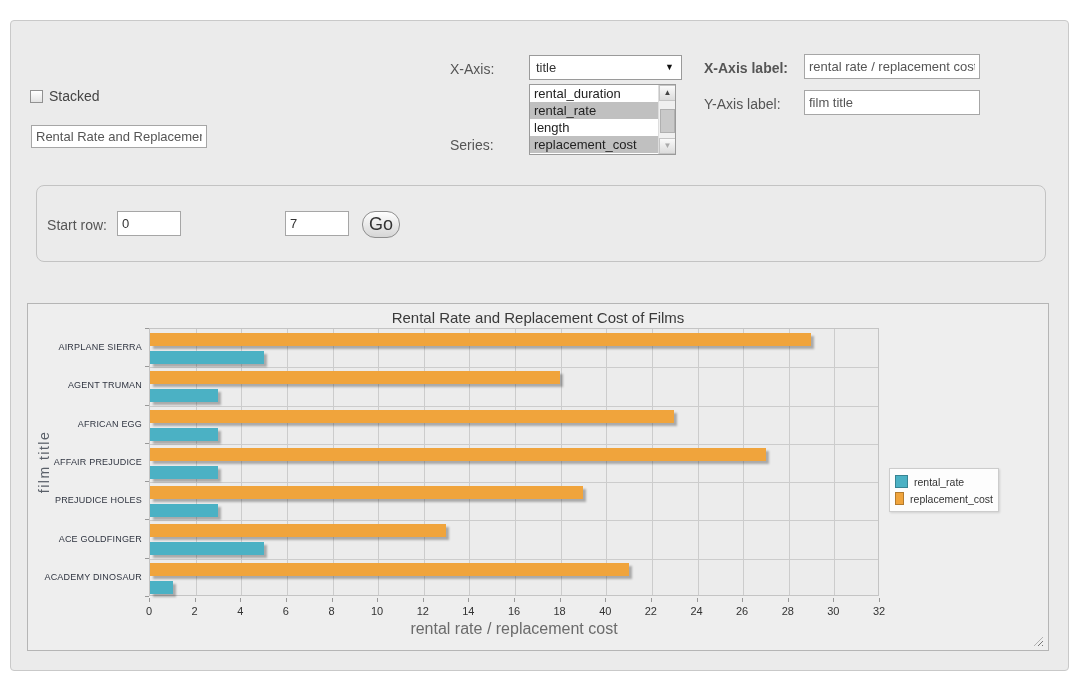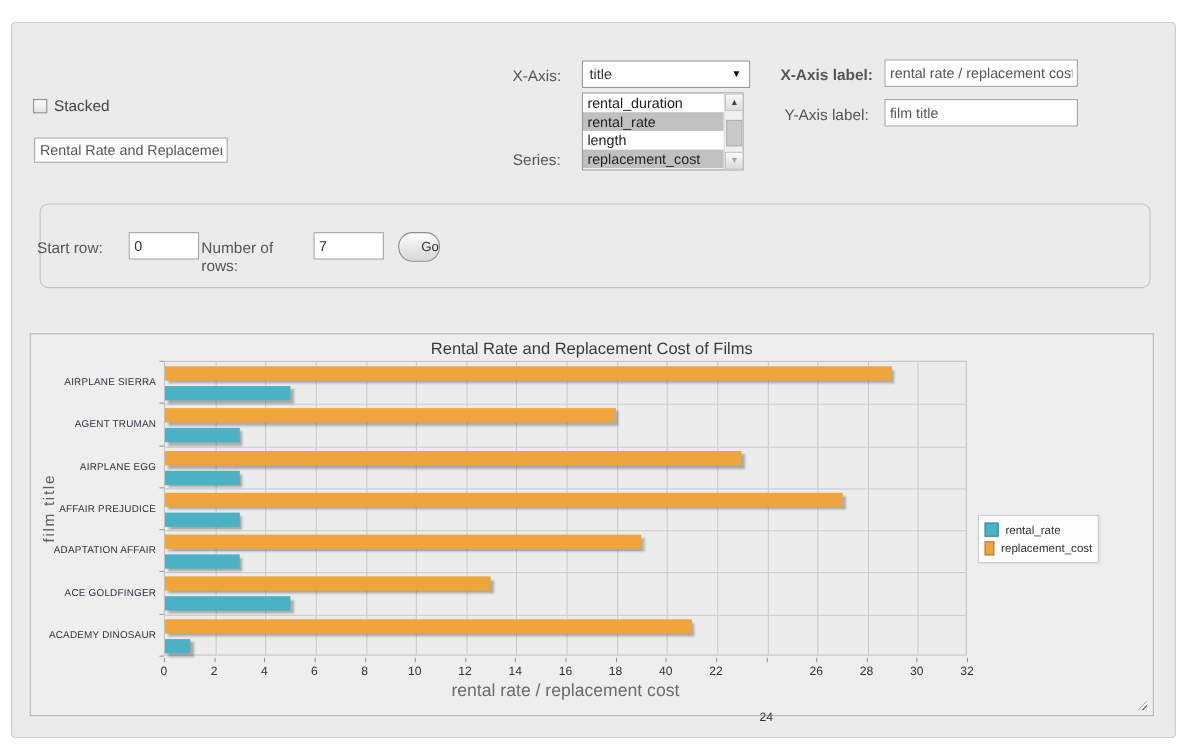--- a/index.html
+++ b/index.html
@@ -7,21 +7,21 @@
   #app { position:relative; width:1081px; height:681px; background:#fff; overflow:hidden; }
 
   
   .fieldset { position:absolute; left:10px; top:20px; width:1059px; height:651px;
               background:#ebebeb; border:1px solid #c9c9c9; border-radius:4px; }
   .legend-box { position:absolute; left:28px; top:7px; height:26px; padding:4px 13px;
                 background:#fff; border:1px solid #ccc; box-shadow:2px 2px 3px rgba(0,0,0,.25);
                 font-size:14px; font-weight:bold; color:#444; z-index:3; }
 
   
-  .form-label { position:absolute; font-size:14px; color:#555; text-align:center; }
+  .form-label { position:absolute; font-size:14px; color:#555; text-align:left; }
   .radio-row { position:absolute; left:31px; top:56px; display:flex; align-items:center; gap:14px; }
   .radio-item { display:flex; align-items:center; gap:5px; font-size:14px; color:#444; cursor:default; }
   .radio-circle { width:13px; height:13px; border-radius:50%; border:1px solid #8a8a8a;
                   background:linear-gradient(#fff,#e8e8e8); position:relative; }
   .radio-circle.checked::after { content:""; position:absolute; left:3px; top:3px; width:5px; height:5px;
                   border-radius:50%; background:#444; }
   .checkbox-row { position:absolute; left:30px; top:88px; display:flex; align-items:center; gap:6px;
                   font-size:14px; color:#444; }
   .checkbox { width:13px; height:13px; border:1px solid #919191; background:linear-gradient(#fff,#e3e3e3); }
   input.text { position:absolute; border:1px solid #a6a6a6; background:#fff; font-family:"Liberation Sans",sans-serif;
@@ -39,21 +39,21 @@
   .vs-btn { position:absolute; left:0; width:17px; height:16px; background:linear-gradient(#fafafa,#dcdcdc);
             border:1px solid #c5c5c5; font-size:8px; text-align:center; line-height:14px; color:#444; }
   .vs-btn.down { bottom:0; color:#aaa; }
   .vs-thumb { position:absolute; left:1px; top:24px; width:15px; height:24px; background:#c9c9c9; border:1px solid #b0b0b0; }
 
   
   .subpanel { position:absolute; left:36px; top:185px; width:1010px; height:77px;
               border:1px solid #c3c3c3; border-radius:8px; }
   .go-btn { position:absolute; left:362px; top:211px; width:38px; height:27px; border-radius:13px;
             border:1px solid #8e8e8e; background:linear-gradient(#fefefe,#d6d6d6);
-            font-size:12px; color:#333; text-align:right; line-height:25px; }
+            font-size:18px; color:#333; text-align:center; line-height:25px; }
 
   
   .chart-box { position:absolute; left:27px; top:303px; width:1022px; height:348px;
                background:#eeeeee; border:1px solid #b5b5b5; }
   .chart-title { position:absolute; left:0; top:5px; width:100%; text-align:center;
                  font-size:15px; color:#3a3a3a; }
   .plot { position:absolute; left:121px; top:24px; width:730px; height:268px;
           background:#ececec; border:1px solid #c4c4c4; }
   .gridline-v { position:absolute; top:0; bottom:0; width:1px; background:#cccccc; }
   .gridline-h { position:absolute; left:0; right:0; height:1px; background:#cccccc; }
@@ -111,23 +111,22 @@
     </div>
   </div>
 
   <div class="form-label" style="left:704px; top:60px; width:95px;font-weight:bold;">X-Axis label:</div>
   <input class="text" style="left: 804px; top: 54px; width: 176px; height: 25px;" value="rental rate / replacement cost">
 
   <div class="form-label" style="left:704px; top:96px; width:95px;">Y-Axis label:</div>
   <input class="text" style="left: 804px; top: 90px; width: 176px; height: 25px;" value="film title">
 
   <div class="subpanel"></div>
-  <div class="form-label" style="left:20px; top:217px; width:87px; text-align:center;">Start row:</div>
+  <div class="form-label" style="left:20px; top:217px; width:87px; text-align:right;">Start row:</div>
   <input class="text" style="left: 117px; top: 211px; width: 64px; height: 25px; color: rgb(51, 51, 51);" value="0">
-  <div class="form-label" style="left:183px; top:217px; width:95px; text-align:left;">Number of rows:</div>
   <input class="text" style="left: 285px; top: 211px; width: 64px; height: 25px; color: rgb(51, 51, 51);" value="7">
   <div class="go-btn">Go</div>
 
   <div class="chart-box">
     <div class="chart-title">Rental Rate and Replacement Cost of Films</div>
     <div class="plot">
         <div class="gridline-v" style="left: 45.625px;"></div>
         <div class="gridline-v" style="left: 91.25px;"></div>
         <div class="gridline-v" style="left: 136.875px;"></div>
         <div class="gridline-v" style="left: 182.5px;"></div>
@@ -173,25 +172,25 @@
         <div class="lrow">
           <span class="swatch" style="background: rgb(240, 164, 60);"></span>
           <span class="ltext">replacement_cost</span>
         </div>
       </div>
     <div class="resize-handle"></div>
   <div class="ytick-label" style="left: 8px; width: 106px; top: 38.1429px;">AIRPLANE SIERRA</div>
       <div class="ytick-mark" style="left: 117px; top: 24px;"></div>
       <div class="ytick-label" style="left: 8px; width: 106px; top: 76.4286px;">AGENT TRUMAN</div>
       <div class="ytick-mark" style="left: 117px; top: 62.2857px;"></div>
-      <div class="ytick-label" style="left: 8px; width: 106px; top: 114.714px;">AIRPLANE EGG</div>
+      <div class="ytick-label" style="left: 8px; width: 106px; top: 114.714px;">AFRICAN EGG</div>
       <div class="ytick-mark" style="left: 117px; top: 100.571px;"></div>
       <div class="ytick-label" style="left: 8px; width: 106px; top: 153px;">AFFAIR PREJUDICE</div>
       <div class="ytick-mark" style="left: 117px; top: 138.857px;"></div>
-      <div class="ytick-label" style="left: 8px; width: 106px; top: 191.286px;">ADAPTATION AFFAIR</div>
+      <div class="ytick-label" style="left: 8px; width: 106px; top: 191.286px;">PREJUDICE HOLES</div>
       <div class="ytick-mark" style="left: 117px; top: 177.143px;"></div>
       <div class="ytick-label" style="left: 8px; width: 106px; top: 229.571px;">ACE GOLDFINGER</div>
       <div class="ytick-mark" style="left: 117px; top: 215.429px;"></div>
       <div class="ytick-label" style="left: 8px; width: 106px; top: 267.857px;">ACADEMY DINOSAUR</div>
       <div class="ytick-mark" style="left: 117px; top: 253.714px;"></div>
       <div class="ytick-mark" style="left: 117px; top: 292px;"></div>
       <div class="xtick-mark" style="left: 121px; top: 294px;"></div>
       <div class="xtick-label" style="left: 106px; top: 301px;">0</div>
       <div class="xtick-mark" style="left: 166.625px; top: 294px;"></div>
       <div class="xtick-label" style="left: 151.625px; top: 301px;">2</div>
@@ -209,21 +208,21 @@
       <div class="xtick-label" style="left: 425.375px; top: 301px;">14</div>
       <div class="xtick-mark" style="left: 486px; top: 294px;"></div>
       <div class="xtick-label" style="left: 471px; top: 301px;">16</div>
       <div class="xtick-mark" style="left: 531.625px; top: 294px;"></div>
       <div class="xtick-label" style="left: 516.625px; top: 301px;">18</div>
       <div class="xtick-mark" style="left: 577.25px; top: 294px;"></div>
       <div class="xtick-label" style="left: 562.25px; top: 301px;">40</div>
       <div class="xtick-mark" style="left: 622.875px; top: 294px;"></div>
       <div class="xtick-label" style="left: 607.875px; top: 301px; text-align: center;">22</div>
       <div class="xtick-mark" style="left: 668.5px; top: 294px;"></div>
-      <div class="xtick-label" style="left: 653.5px; top: 301px; margin-top: 41px;">24</div>
+      <div class="xtick-label" style="left: 653.5px; top: 301px;">24</div>
       <div class="xtick-mark" style="left: 714.125px; top: 294px;"></div>
       <div class="xtick-label" style="left: 699.125px; top: 301px;">26</div>
       <div class="xtick-mark" style="left: 759.75px; top: 294px;"></div>
       <div class="xtick-label" style="left: 744.75px; top: 301px;">28</div>
       <div class="xtick-mark" style="left: 805.375px; top: 294px;"></div>
       <div class="xtick-label" style="left: 790.375px; top: 301px;">30</div>
       <div class="xtick-mark" style="left: 851px; top: 294px;"></div>
       <div class="xtick-label" style="left: 836px; top: 301px;">32</div>
     </div>
 </div>

